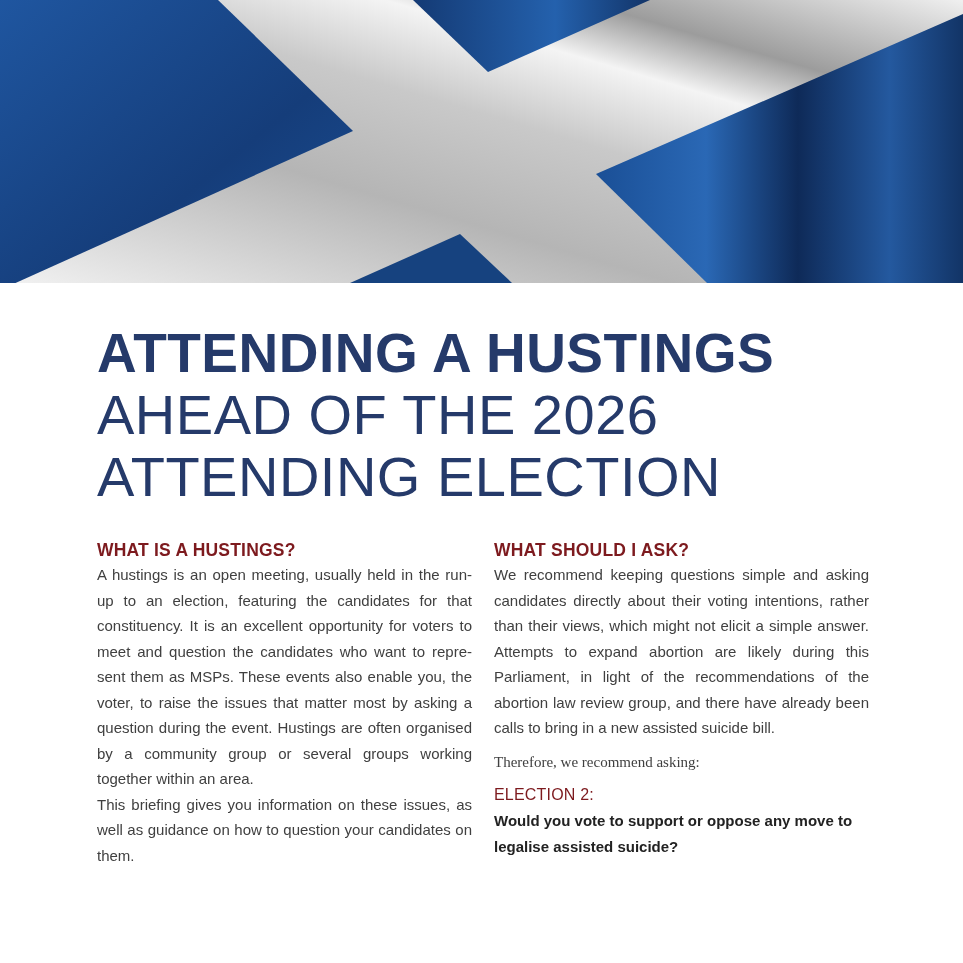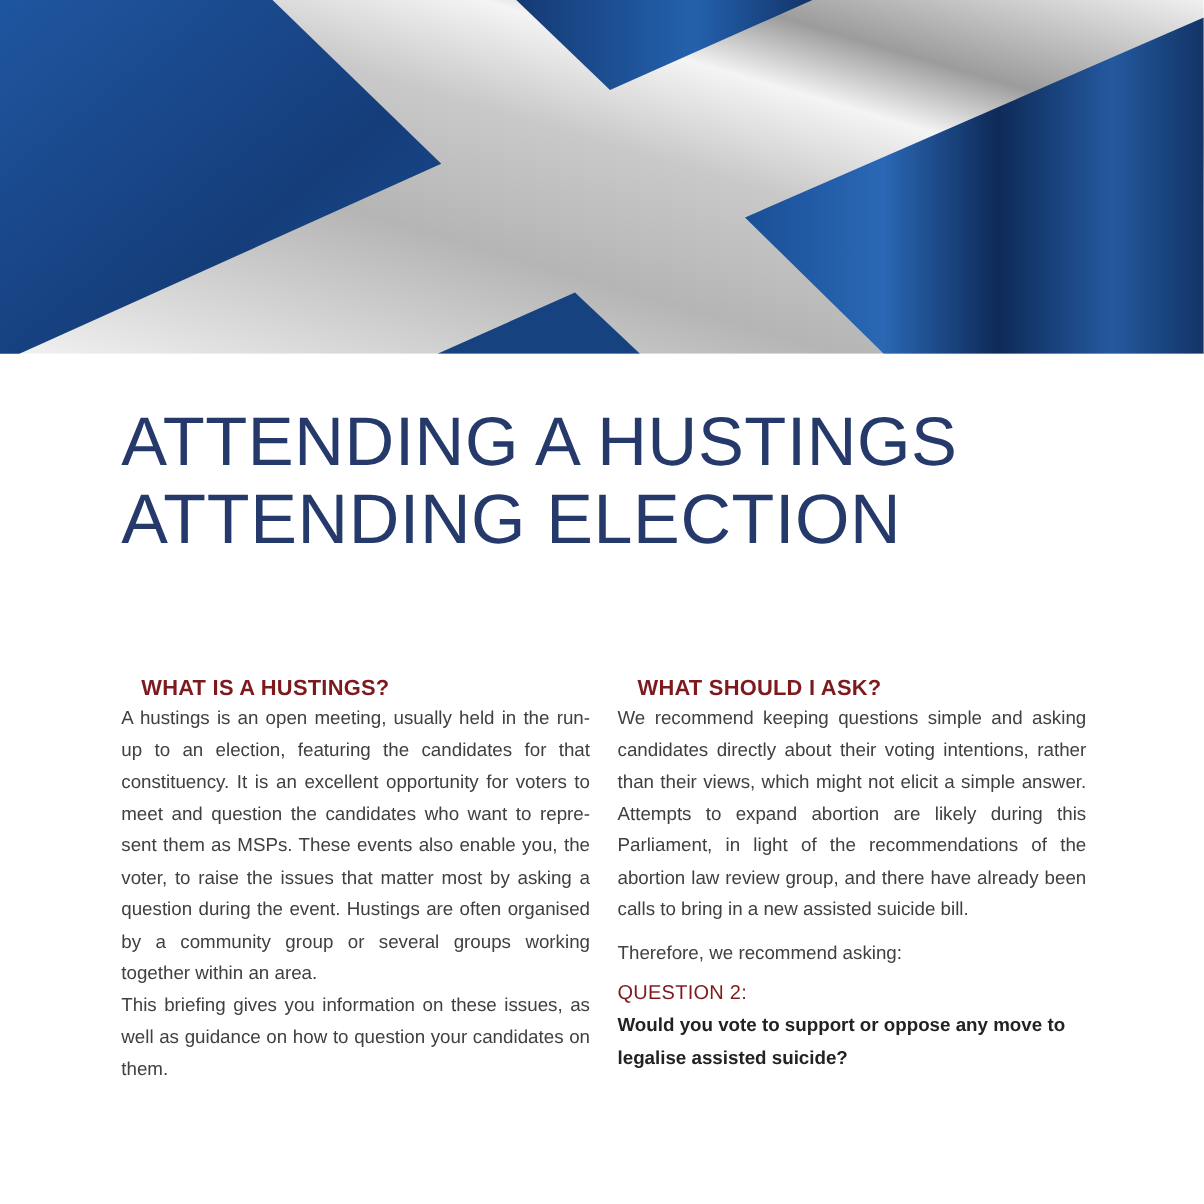--- a/index.html
+++ b/index.html
@@ -8,28 +8,28 @@
     font-family: "Liberation Sans", "DejaVu Sans", sans-serif; color: #2b2b2b;
     position: relative;
   }
   .hero { position: absolute; left: 0; top: 0; width: 963px; height: 283px; overflow: hidden; }
   .hero svg { display: block; }
   .title-block { position: absolute; left: 97px; top: 322px; width: 780px; }
   .title-line {
     color: #253a6a; font-size: 56px; line-height: 62px; letter-spacing: 0.5px;
     white-space: nowrap; margin: 0;
   }
-  .title-line.bold { font-weight: 400; font-size: 55px; }
+  .title-line.bold { font-weight: 700; font-size: 55px; }
   .title-line.light { font-weight: 400; }
   .col { position: absolute; top: 538px; }
   .col.left { left: 97px; width: 375px; }
   .col.right { left: 494px; width: 375px; }
   .section-heading {
     color: #7d1a1e; font-weight: 700; font-size: 17.5px; line-height: 24px;
-    margin: 0 0 0 16px; letter-spacing: 0.2px;
+    margin: 0 0 0 0; letter-spacing: 0.2px;
   }
   .para {
     font-size: 15px; line-height: 25.5px; text-align: justify; margin: 0;
     color: #404040; hyphens: manual;
   }
   .para + .para { margin-top: 7px; }
   .para.tight { margin-top: 0 !important; }
   .q-label {
     color: #7d1a1e; font-size: 16px; line-height: 22px; margin: 9px 0 2px 0;
     letter-spacing: 0.2px;
@@ -73,31 +73,32 @@
     <rect x="0" y="0" width="963" height="283" fill="url(#whiteG)"></rect>
     <polygon points="0,0 218,0 353,131 0,290" fill="url(#blueL)"></polygon>
     <polygon points="413,0 650,0 488,72" fill="url(#blueT)"></polygon>
     <polygon points="963,14 963,283 707,283 596,174" fill="url(#blueR)"></polygon>
     <polygon points="350,283 460,234 512,283" fill="#16427f"></polygon>
   </svg>
 </div>
 
 <div class="title-block">
   <h1 class="title-line bold">ATTENDING A HUSTINGS</h1>
+  <h1 class="title-line light">AHEAD OF THE 2026</h1>
   <h1 class="title-line light">ATTENDING ELECTION</h1>
 </div>
 
 <div class="col left">
   <h2 class="section-heading">WHAT IS A HUSTINGS?</h2>
   <p class="para">A hustings is an open meeting, usually held in the run-up to an election, featuring the candidates for that constituency. It is an excellent opportunity for voters to meet and question the candidates who want to repre­sent them as MSPs. These events also enable you, the voter, to raise the issues that matter most by asking a question during the event. Hustings are often organ­ised by a community group or several groups working together within an area.</p>
   <p class="para tight">This briefing gives you information on these issues, as well as guidance on how to question your candidates on them.</p>
 </div>
 
 <div class="col right">
   <h2 class="section-heading">WHAT SHOULD I ASK?</h2>
   <p class="para">We recommend keeping questions simple and ask­ing candidates directly about their voting intentions, rather than their views, which might not elicit a simple answer. Attempts to expand abortion are likely dur­ing this Parliament, in light of the recommendations of the abortion law review group, and there have already been calls to bring in a new assisted suicide bill.</p>
-  <p class="para" style="margin-top:9px;">Therefore, we recommend asking:</p>
+  <p class="para" style="margin-top:9px;font-family:Liberation Serif, serif;">Therefore, we recommend asking:</p>
 
   <div>
-    <p class="q-label">QUESTION 2:</p>
+    <p class="q-label">ELECTION 2:</p>
     <p class="q-text">Would you vote to support or oppose any move to legalise assisted suicide?</p>
   </div>
 </div>
 
 </body></html>

